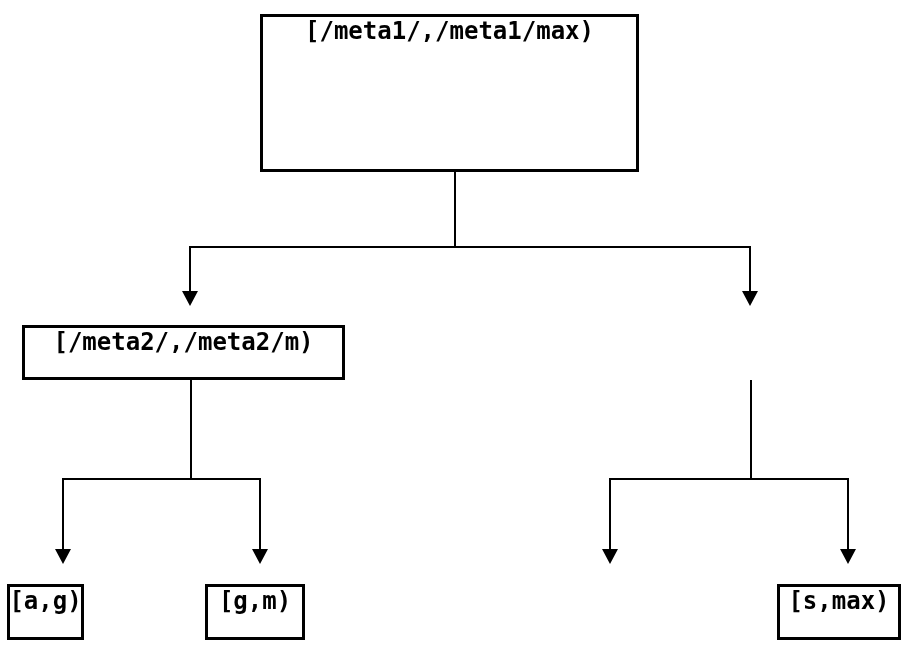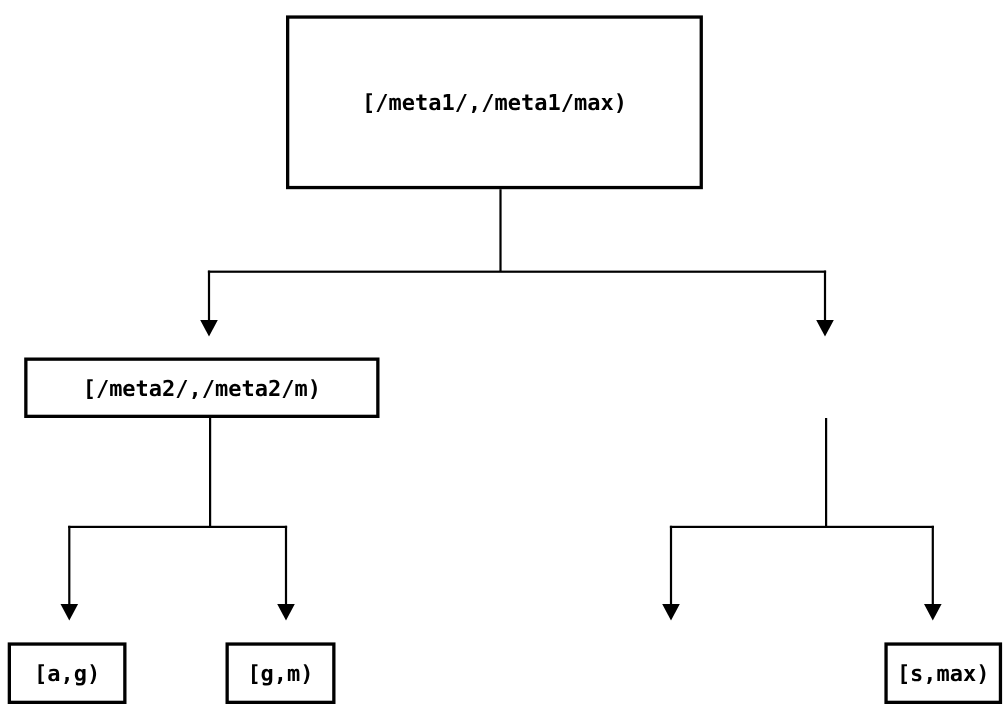--- a/index.html
+++ b/index.html
@@ -14,34 +14,34 @@
     background: #ffffff;
     font-family: "DejaVu Sans Mono", "Liberation Mono", monospace;
     overflow: hidden;
   }
   .node {
     position: absolute;
     box-sizing: border-box;
     border: 3px solid #000000;
     background: #ffffff;
     display: flex;
-    align-items: center;
+    align-items: flex-start;
     justify-content: center;
-    font-size: 20px;
+    font-size: 24px;
     font-weight: 700;
     color: #000000;
     white-space: nowrap;
   }
   .node-root  { left: 260px; top: 14px;  width: 379px; height: 158px; }
   .node-l     { left: 22px;  top: 325px; width: 323px; height: 55px;  }
   .node-r     { left: 578px; top: 325px; width: 324px; height: 55px;  }
-  .node-ag    { left: 7px;   top: 584px; width: 108px; height: 56px;  }
+  .node-ag    { left: 7px;   top: 584px; width: 77px; height: 56px;  }
   .node-gm    { left: 205px; top: 584px; width: 100px; height: 56px;  }
   .node-ms    { left: 555px; top: 584px; width: 98px;  height: 56px;  }
-  .node-smax  { left: 804px; top: 584px; width: 107px; height: 56px;  }
+  .node-smax  { left: 777px; top: 584px; width: 124px; height: 56px;  }
 
   .line {
     position: absolute;
     background: #000000;
   }
   
   .c1v  { left: 454px; top: 172px; width: 2px;   height: 75px; }
   .c1h  { left: 189px; top: 246px; width: 562px; height: 2px;  }
   .c1vl { left: 189px; top: 246px; width: 2px;   height: 46px; }
   .c1vr { left: 749px; top: 246px; width: 2px;   height: 46px; }

